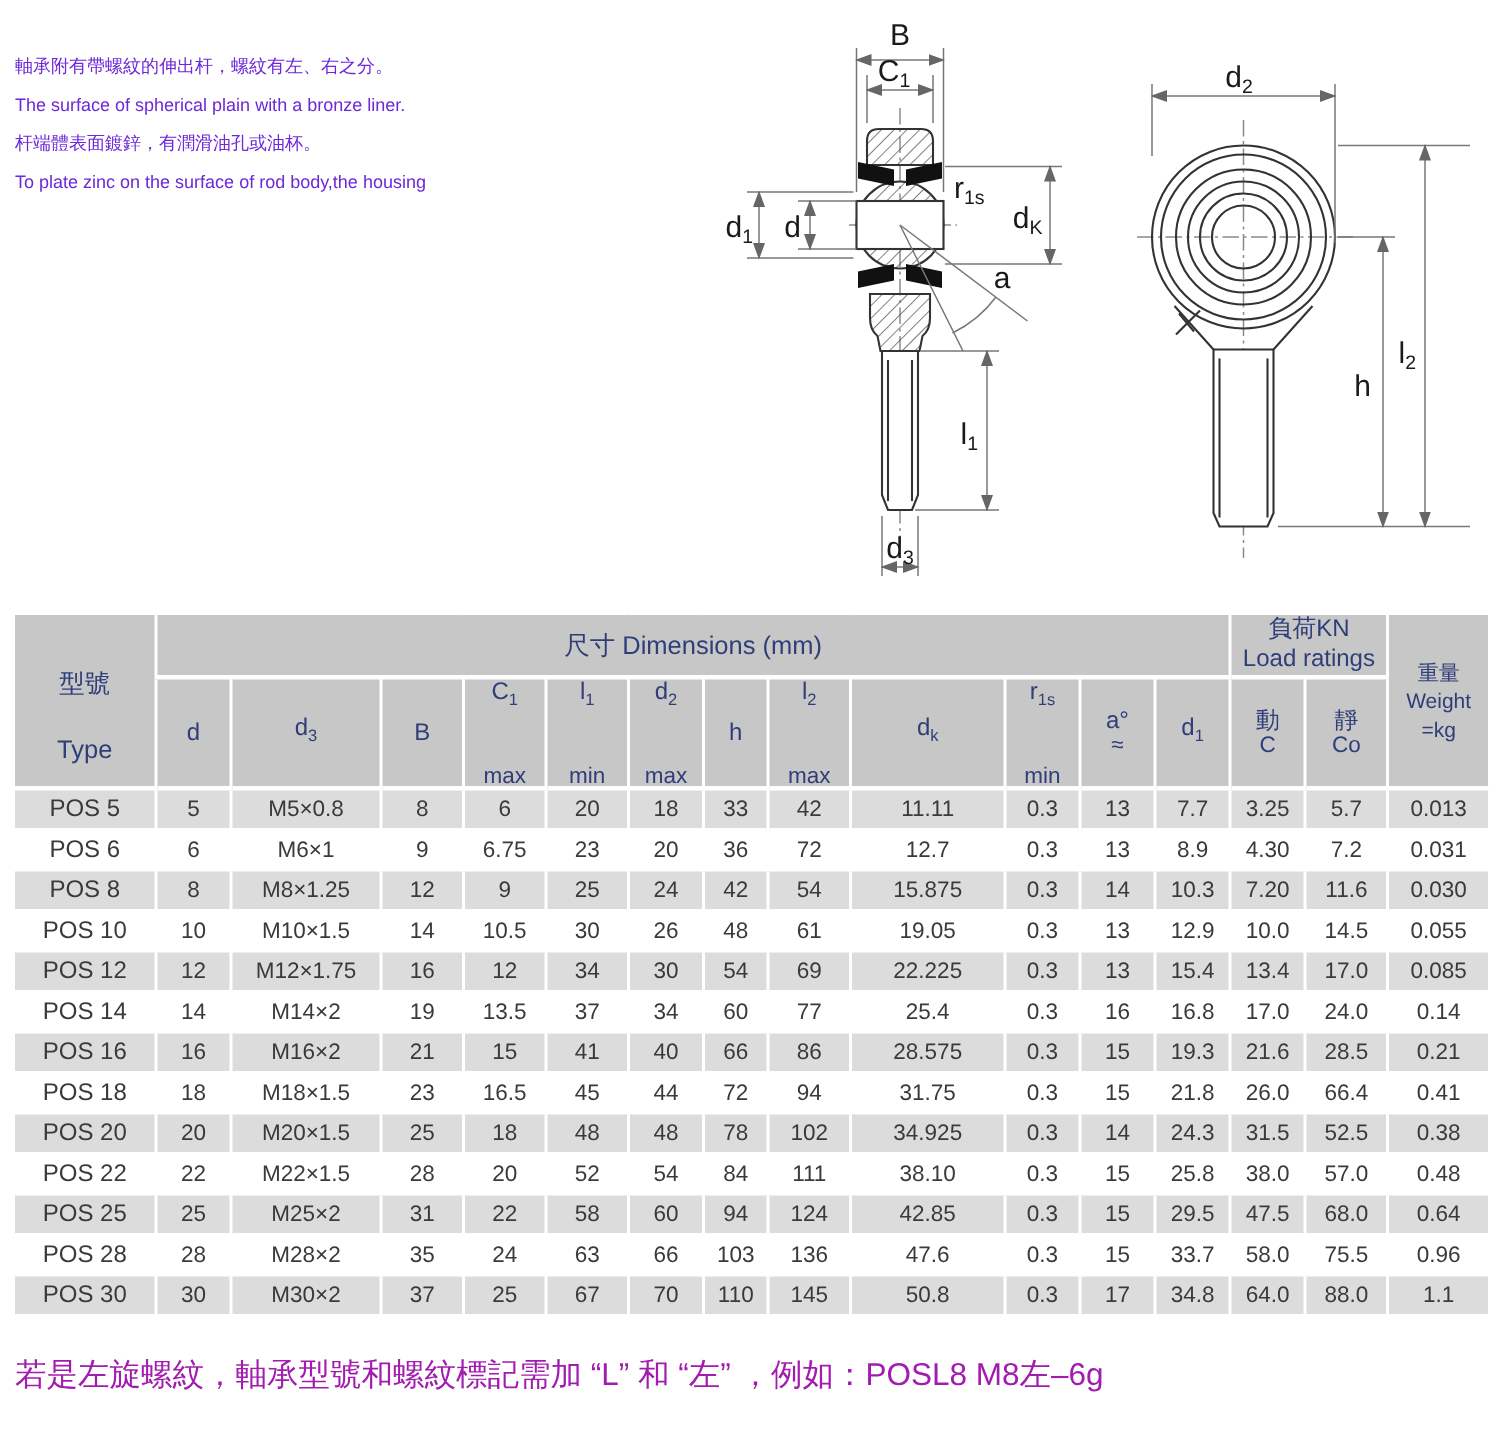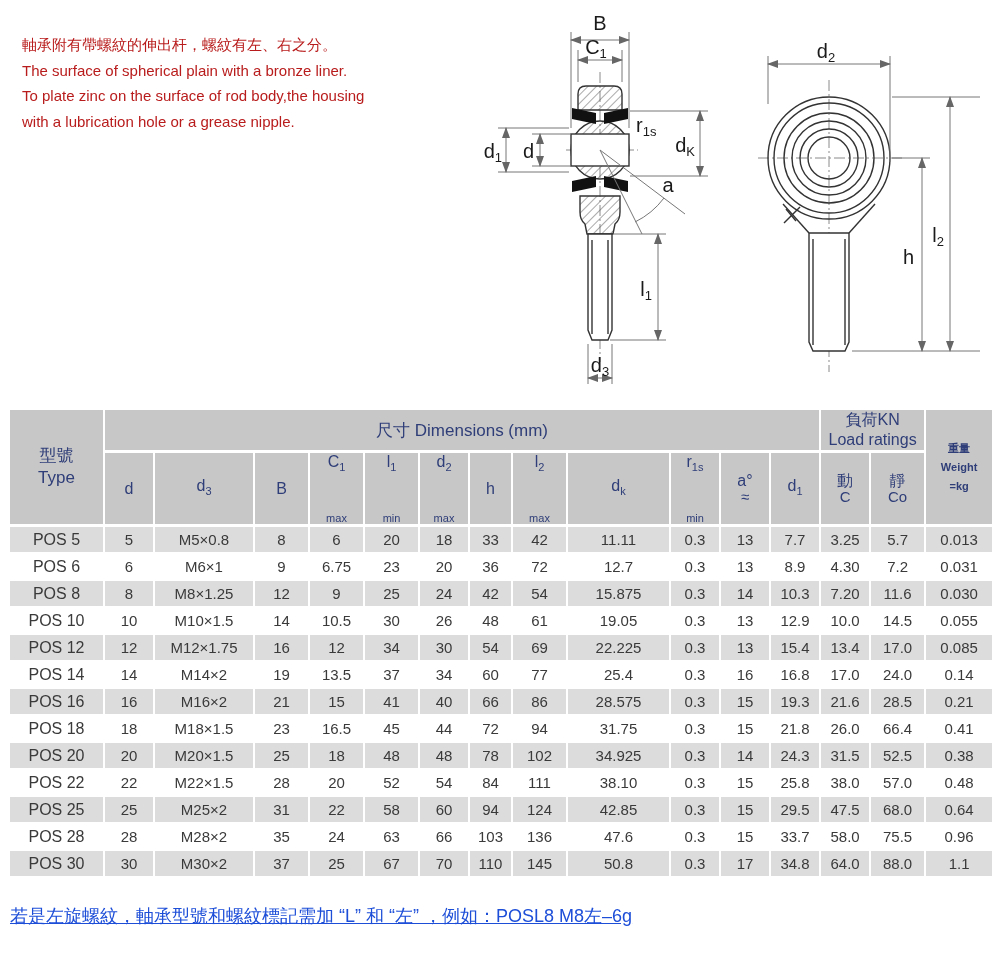--- a/index.html
+++ b/index.html
@@ -1,62 +1,62 @@
 <!DOCTYPE html>
 <html><head>
 <meta charset="utf-8">
 <style>
   html,body{margin:0;padding:0;background:#fff;}
   #page{position:relative;width:1000px;height:966px;background:#fff;overflow:hidden;
         font-family:"Liberation Sans","DejaVu Sans",sans-serif;color:#222;}
 
   
-  #intro{position:absolute;left:22px;top:32px;width:465px;font-size:15px;line-height:25.5px;color:#b91c1c;}
+  #intro{position:absolute;left:10px;top:32px;width:465px;font-size:12px;line-height:25.5px;color:#6d28d9;}
 
   
   #diagLeft{position:absolute;left:470px;top:0;}
   #diagRight{position:absolute;left:740px;top:10px;}
   .dlabel{font-size:20px;fill:#1a1a1a;}
   .svgsub{font-size:13px;}
   .cl{stroke:#8a8a8a;stroke-width:1;stroke-dasharray:11 3 2 3;}
   .part{stroke:#333;stroke-width:1.4;}
   .dim{stroke:#777;stroke-width:1;}
 
   
   #specTable{position:absolute;left:8px;top:408px;width:984px;border-collapse:collapse;table-layout:fixed;}
   #specTable th,#specTable td{border:2px solid #fff;text-align:center;vertical-align:middle;padding:0;}
   #specTable thead th{background:#c7c7c7;color:#2f3e78;font-weight:normal;}
   #specTable thead tr:first-child th{height:40px;font-size:17px;}
   #specTable thead tr:last-child th{height:46px;}
   #specTable thead th{border-bottom-width:3px;}
   .hbase{font-size:16px;line-height:17px;}
   .hbase sub{font-size:11px;}
-  .hnote{font-size:11px;line-height:12px;margin-top:36px;}
+  .hnote{font-size:15px;line-height:12px;margin-top:36px;}
   .hnote2{font-size:15px;line-height:16px;}
   .two-line div{line-height:20px;font-size:16px;}
-  #typeHead div{line-height:22px;font-size:17px;}
-  #weightHead div{line-height:19px;font-size:11px;font-weight:bold;}
+  #typeHead div{line-height:22px;font-size:17px;margin-top:22px;}
+  #weightHead div{line-height:19px;font-size:14px;}
   #specTable tbody td{height:25px;font-size:15px;color:#3a3a3a;}
   #specTable tbody tr:nth-child(odd) td{background:#dcdcdc;}
   #specTable tbody tr:nth-child(even) td{background:#ffffff;}
   #specTable tbody td:first-child{font-size:16px;}
 
   
-  #footer{position:absolute;left:10px;top:903px;width:980px;font-size:18px;line-height:27px;color:#1d4ed8;text-decoration:underline;}
+  #footer{position:absolute;left:10px;top:903px;width:980px;font-size:21px;line-height:27px;color:#a21caf;}
 </style>
 </head>
 <body>
 
 <div id="page">
 
   <div id="intro">
     <div>軸承附有帶螺紋的伸出杆，螺紋有左、右之分。</div>
     <div>The surface of spherical plain with a bronze liner.</div>
+    <div>杆端體表面鍍鋅，有潤滑油孔或油杯。</div>
     <div>To plate zinc on the surface of rod body,the housing</div>
-    <div>with a lubrication hole or a grease nipple.</div>
   </div>
 
   <svg id="diagLeft" width="280" height="400" viewBox="0 0 280 400">
     <defs>
       <pattern id="hatch" width="6" height="6" patternUnits="userSpaceOnUse" patternTransform="rotate(45)">
         <line x1="0" y1="0" x2="0" y2="6" stroke="#555" stroke-width="1"></line>
       </pattern>
       <marker id="ah" orient="auto-start-reverse" markerWidth="11" markerHeight="8" refX="10" refY="4">
         <path d="M0,0 L11,4 L0,8 Z" fill="#666"></path>
       </marker>

